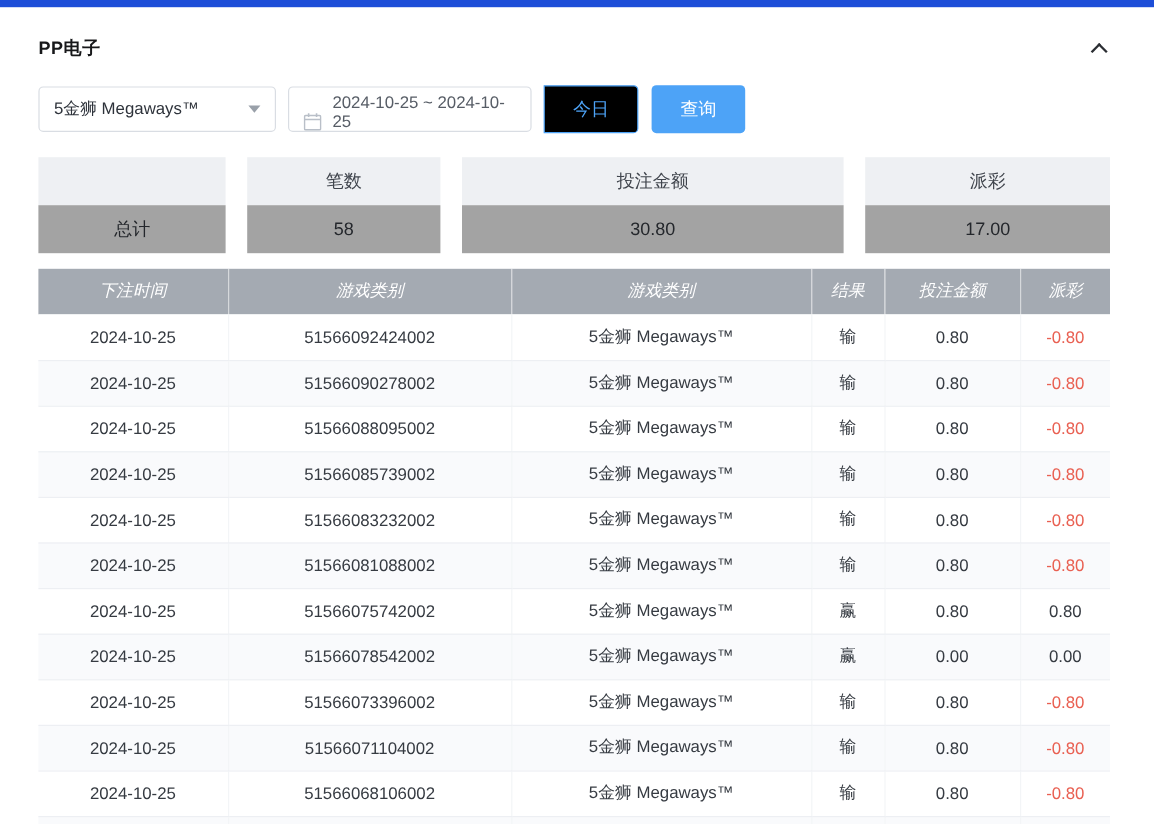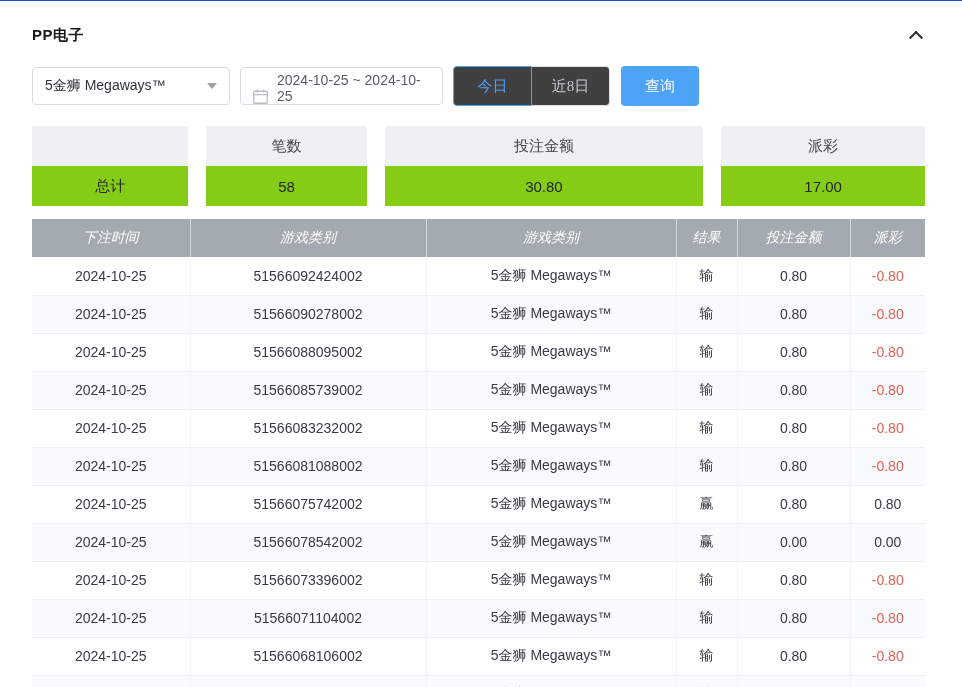--- a/index.html
+++ b/index.html
@@ -8,21 +8,21 @@
     --table-header-bg:#a4aab2;
   }
   *{box-sizing:border-box;margin:0;padding:0}
   html,body{background:#fff}
   body{
     width:962px;height:687px;overflow:hidden;
     font-family:"Liberation Sans","DejaVu Sans",sans-serif;color:#333;
   }
   .page{
     width:962px;height:687px;overflow:hidden;
-    border-top:1px solid #1d4ed8;
+    border-top:6px solid #1d4ed8;
     padding:21px 37px 0 32px;
   }
   
   .panel-header{display:flex;justify-content:space-between;align-items:center;height:26px}
   .panel-title{font-size:15px;font-weight:700;color:#17181a;letter-spacing:.5px}
   .collapse-btn{width:18px;height:18px;display:flex;align-items:center;justify-content:center;cursor:pointer}
   .chev-up{display:block;width:10px;height:10px;border-top:2px solid #2b2e33;border-left:2px solid #2b2e33;transform:rotate(45deg) translate(2px,2px)}
   
   .filters{display:flex;align-items:center;margin-top:18px;height:40px}
   .select{
@@ -31,36 +31,36 @@
     font-size:14px;color:#2e333b;cursor:pointer;
   }
   .caret-down{width:0;height:0;border-left:5px solid transparent;border-right:5px solid transparent;border-top:6px solid #99a0a9}
   .date-input{
     width:203px;height:38px;border:1px solid #d9dde3;border-radius:4px;background:#fff;
     display:flex;align-items:flex-end;gap:9px;padding:0 12px;margin-left:10px;
     font-size:14px;color:#575d66;cursor:pointer;
   }
   .btn-group{display:flex;margin-left:10px}
   .range-btn{
-    width:79px;height:40px;background:#404040;border:1px solid #dcdfe6;
-    font-size:15px;color:#c3c8cf;cursor:pointer;margin-left:-1px;font-family:Liberation Serif, serif;
+    width:79px;height:40px;background:#000000;border:1px solid #dcdfe6;
+    font-size:15px;color:#c3c8cf;cursor:pointer;margin-left:-1px;font-family:Liberation Mono, monospace;
   }
   .range-btn:first-child{border-radius:4px 0 0 4px;margin-left:0}
   .range-btn:last-child{border-radius:0 4px 4px 0}
   .range-btn.active{color:var(--accent);border-color:var(--accent);position:relative;z-index:1}
   .search-btn{
     width:78px;height:40px;margin-left:11px;border:none;border-radius:4px;
     background:var(--accent);color:#fff;font-size:15px;cursor:pointer;font-family:Liberation Serif, serif;
   }
   
   .summary{margin-top:20px;width:893px}
   .sum-row{display:flex;gap:18px}
   .sum-cell{display:flex;align-items:center;justify-content:center;height:40px;font-size:15px}
   .sum-row.head .sum-cell{background:#eef0f3;color:#40454d}
-  .sum-row.body .sum-cell{background:#84cc16;color:#24272c}
+  .sum-row.body .sum-cell{background:#a3a3a3;color:#24272c}
   .w-label{width:165px}.w-count{width:169px}.w-bet{width:336px}.w-payout{width:215px}
   
   .bet-table{margin-top:13px;width:893px;border-collapse:collapse;table-layout:fixed}
   .bet-table th{
     background:var(--table-header-bg);color:#fff;font-weight:400;font-size:14px;height:38px;
     border-right:1px solid rgba(255,255,255,.55);text-align:center;font-style:italic;
   }
   .bet-table th:last-child{border-right:none}
   .bet-table td{
     height:38px;text-align:center;font-size:14px;color:#363b42;background:#fff;
@@ -93,21 +93,20 @@
           <rect x="0.75" y="2.25" width="13.5" height="12" rx="1" stroke="#b9bfc8" stroke-width="1.3"></rect>
           <line x1="0.75" y1="5.6" x2="14.25" y2="5.6" stroke="#b9bfc8" stroke-width="1.3"></line>
           <line x1="4.2" y1="0.4" x2="4.2" y2="3.4" stroke="#b9bfc8" stroke-width="1.3"></line>
           <line x1="10.8" y1="0.4" x2="10.8" y2="3.4" stroke="#b9bfc8" stroke-width="1.3"></line>
         </svg>
       </span>
       <span>2024-10-25 ~ 2024-10-25</span>
     </div>
     <div class="btn-group">
       <button class="range-btn active">今日</button>
-      <button class="range-btn">近8日</button>
     </div>
     <button class="search-btn">查询</button>
   </div>
 
   <div class="summary">
     <div class="sum-row head">
       <div class="sum-cell w-label"></div>
       <div class="sum-cell w-count">笔数</div>
       <div class="sum-cell w-bet">投注金额</div>
       <div class="sum-cell w-payout">派彩</div>

